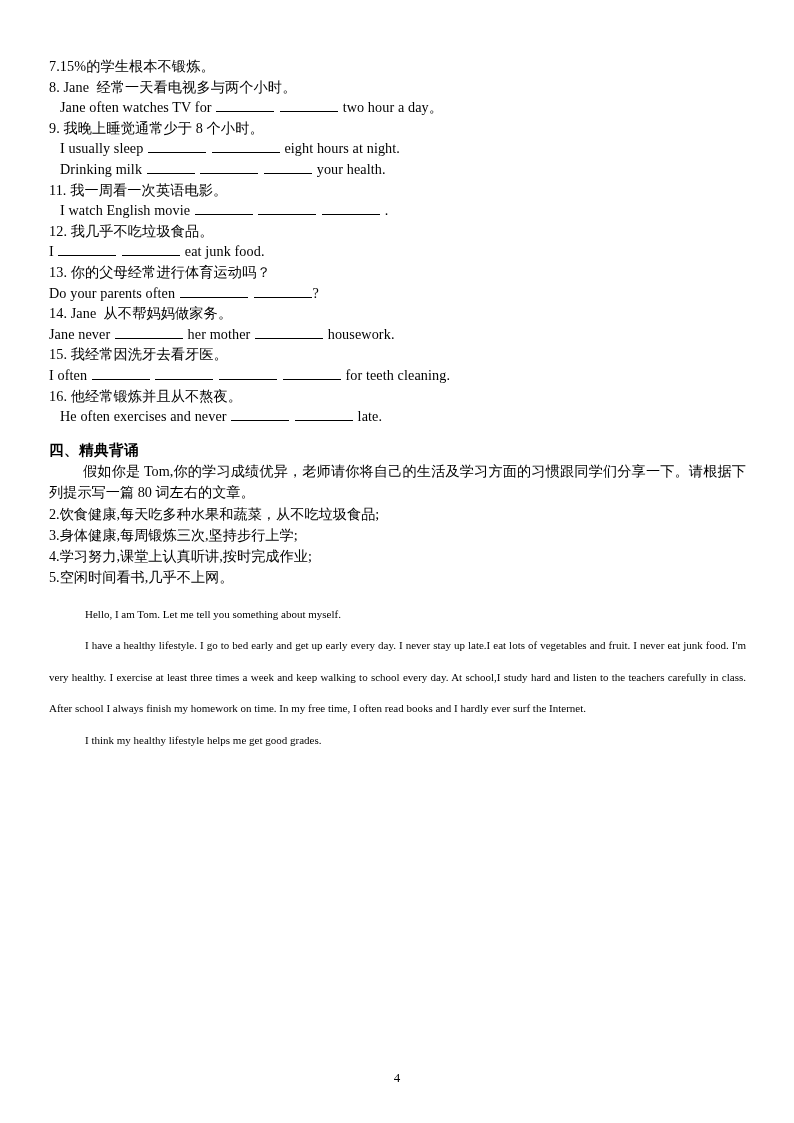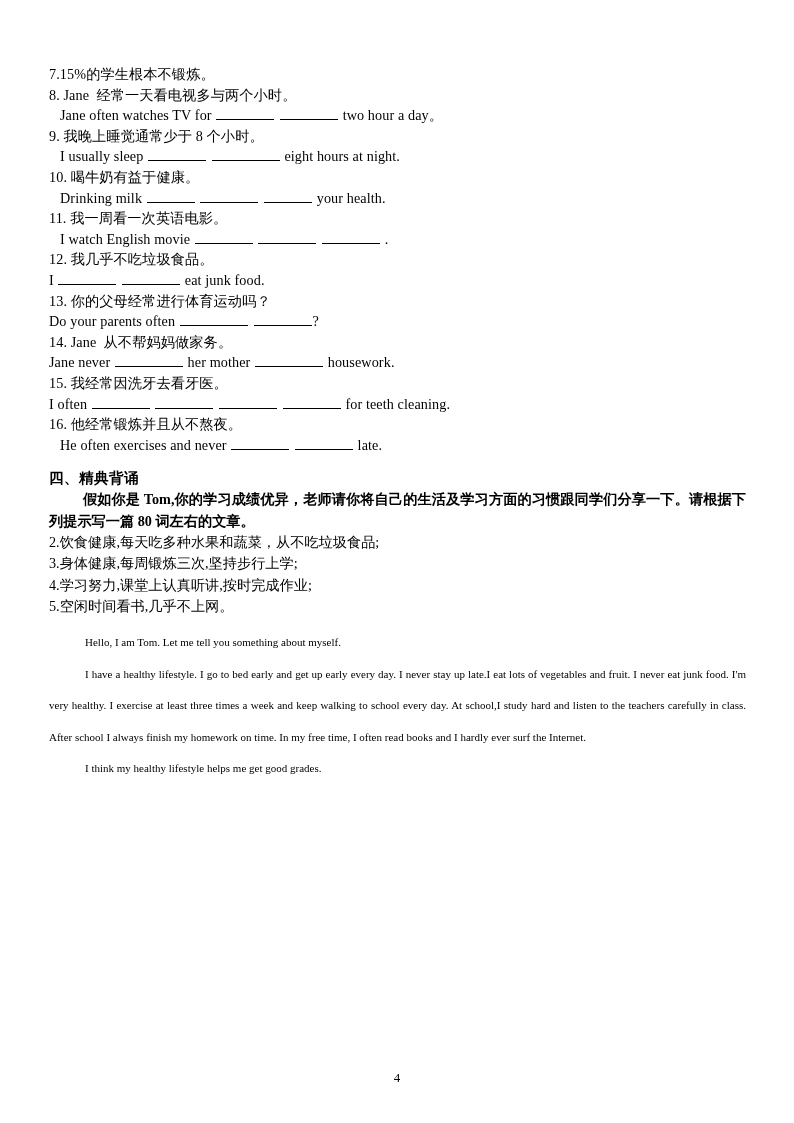--- a/index.html
+++ b/index.html
@@ -21,21 +21,21 @@
     left: 0;
     top: 0;
     width: 794px;
     height: 1123px;
     box-sizing: border-box;
   }
 
   .content {
     position: absolute;
     left: 49px;
-    top: 64px;
+    top: 56px;
     width: 697px;
   }
 
   
   .line {
     font-size: 14.2px;
     line-height: 20.6px;
     white-space: pre-wrap;
     letter-spacing: 0.1px;
   }
@@ -63,21 +63,21 @@
     margin-top: 13px;
     letter-spacing: 0.4px;
   }
 
   .prompt-body {
     font-size: 14.2px;
     line-height: 21.5px;
     text-align: justify;
     text-justify: inter-ideograph;
   }
-  .prompt-body .first { text-indent: 34px; display: block; font-weight: bold; }
+  .prompt-body .first { text-indent: 34px; display: block; }
 
   .hint-line {
     font-size: 14.2px;
     line-height: 21.2px;
   }
 
   .essay-full {
     margin-top: 10px;
     font-size: 11px;
     line-height: 31.5px;
@@ -102,21 +102,20 @@
   <div class="content">
 
     <div class="line cn">7.15%的学生根本不锻炼。</div>
 
     <div class="line cn">8. Jane  经常一天看电视多与两个小时。</div>
     <div class="line indent1"><span>Jane often watches TV for </span><span class="blank b-md"></span> <span class="blank b-md"></span><span> two hour a day。</span></div>
 
     <div class="line cn">9. 我晚上睡觉通常少于 8 个小时。</div>
     <div class="line indent1"><span>I usually sleep </span><span class="blank b-md"></span> <span class="blank b-lg"></span><span> eight hours at night.</span></div>
 
-    <div class="line cn">10. 喝牛奶有益于健康。</div>
     <div class="line indent1"><span>Drinking milk </span><span class="blank b-sm"></span> <span class="blank b-md"></span> <span class="blank b-sm"></span><span> your health.</span></div>
 
     <div class="line cn">11. 我一周看一次英语电影。</div>
     <div class="line indent1"><span>I watch English movie </span><span class="blank b-md"></span> <span class="blank b-md"></span> <span class="blank b-md"></span><span> .</span></div>
 
     <div class="line cn">12. 我几乎不吃垃圾食品。</div>
     <div class="line"><span>I </span><span class="blank b-md"></span> <span class="blank b-md"></span><span> eat junk food.</span></div>
 
     <div class="line cn">13. 你的父母经常进行体育运动吗？</div>
     <div class="line"><span>Do your parents often </span><span class="blank b-lg"></span> <span class="blank b-md"></span><span>?</span></div>

